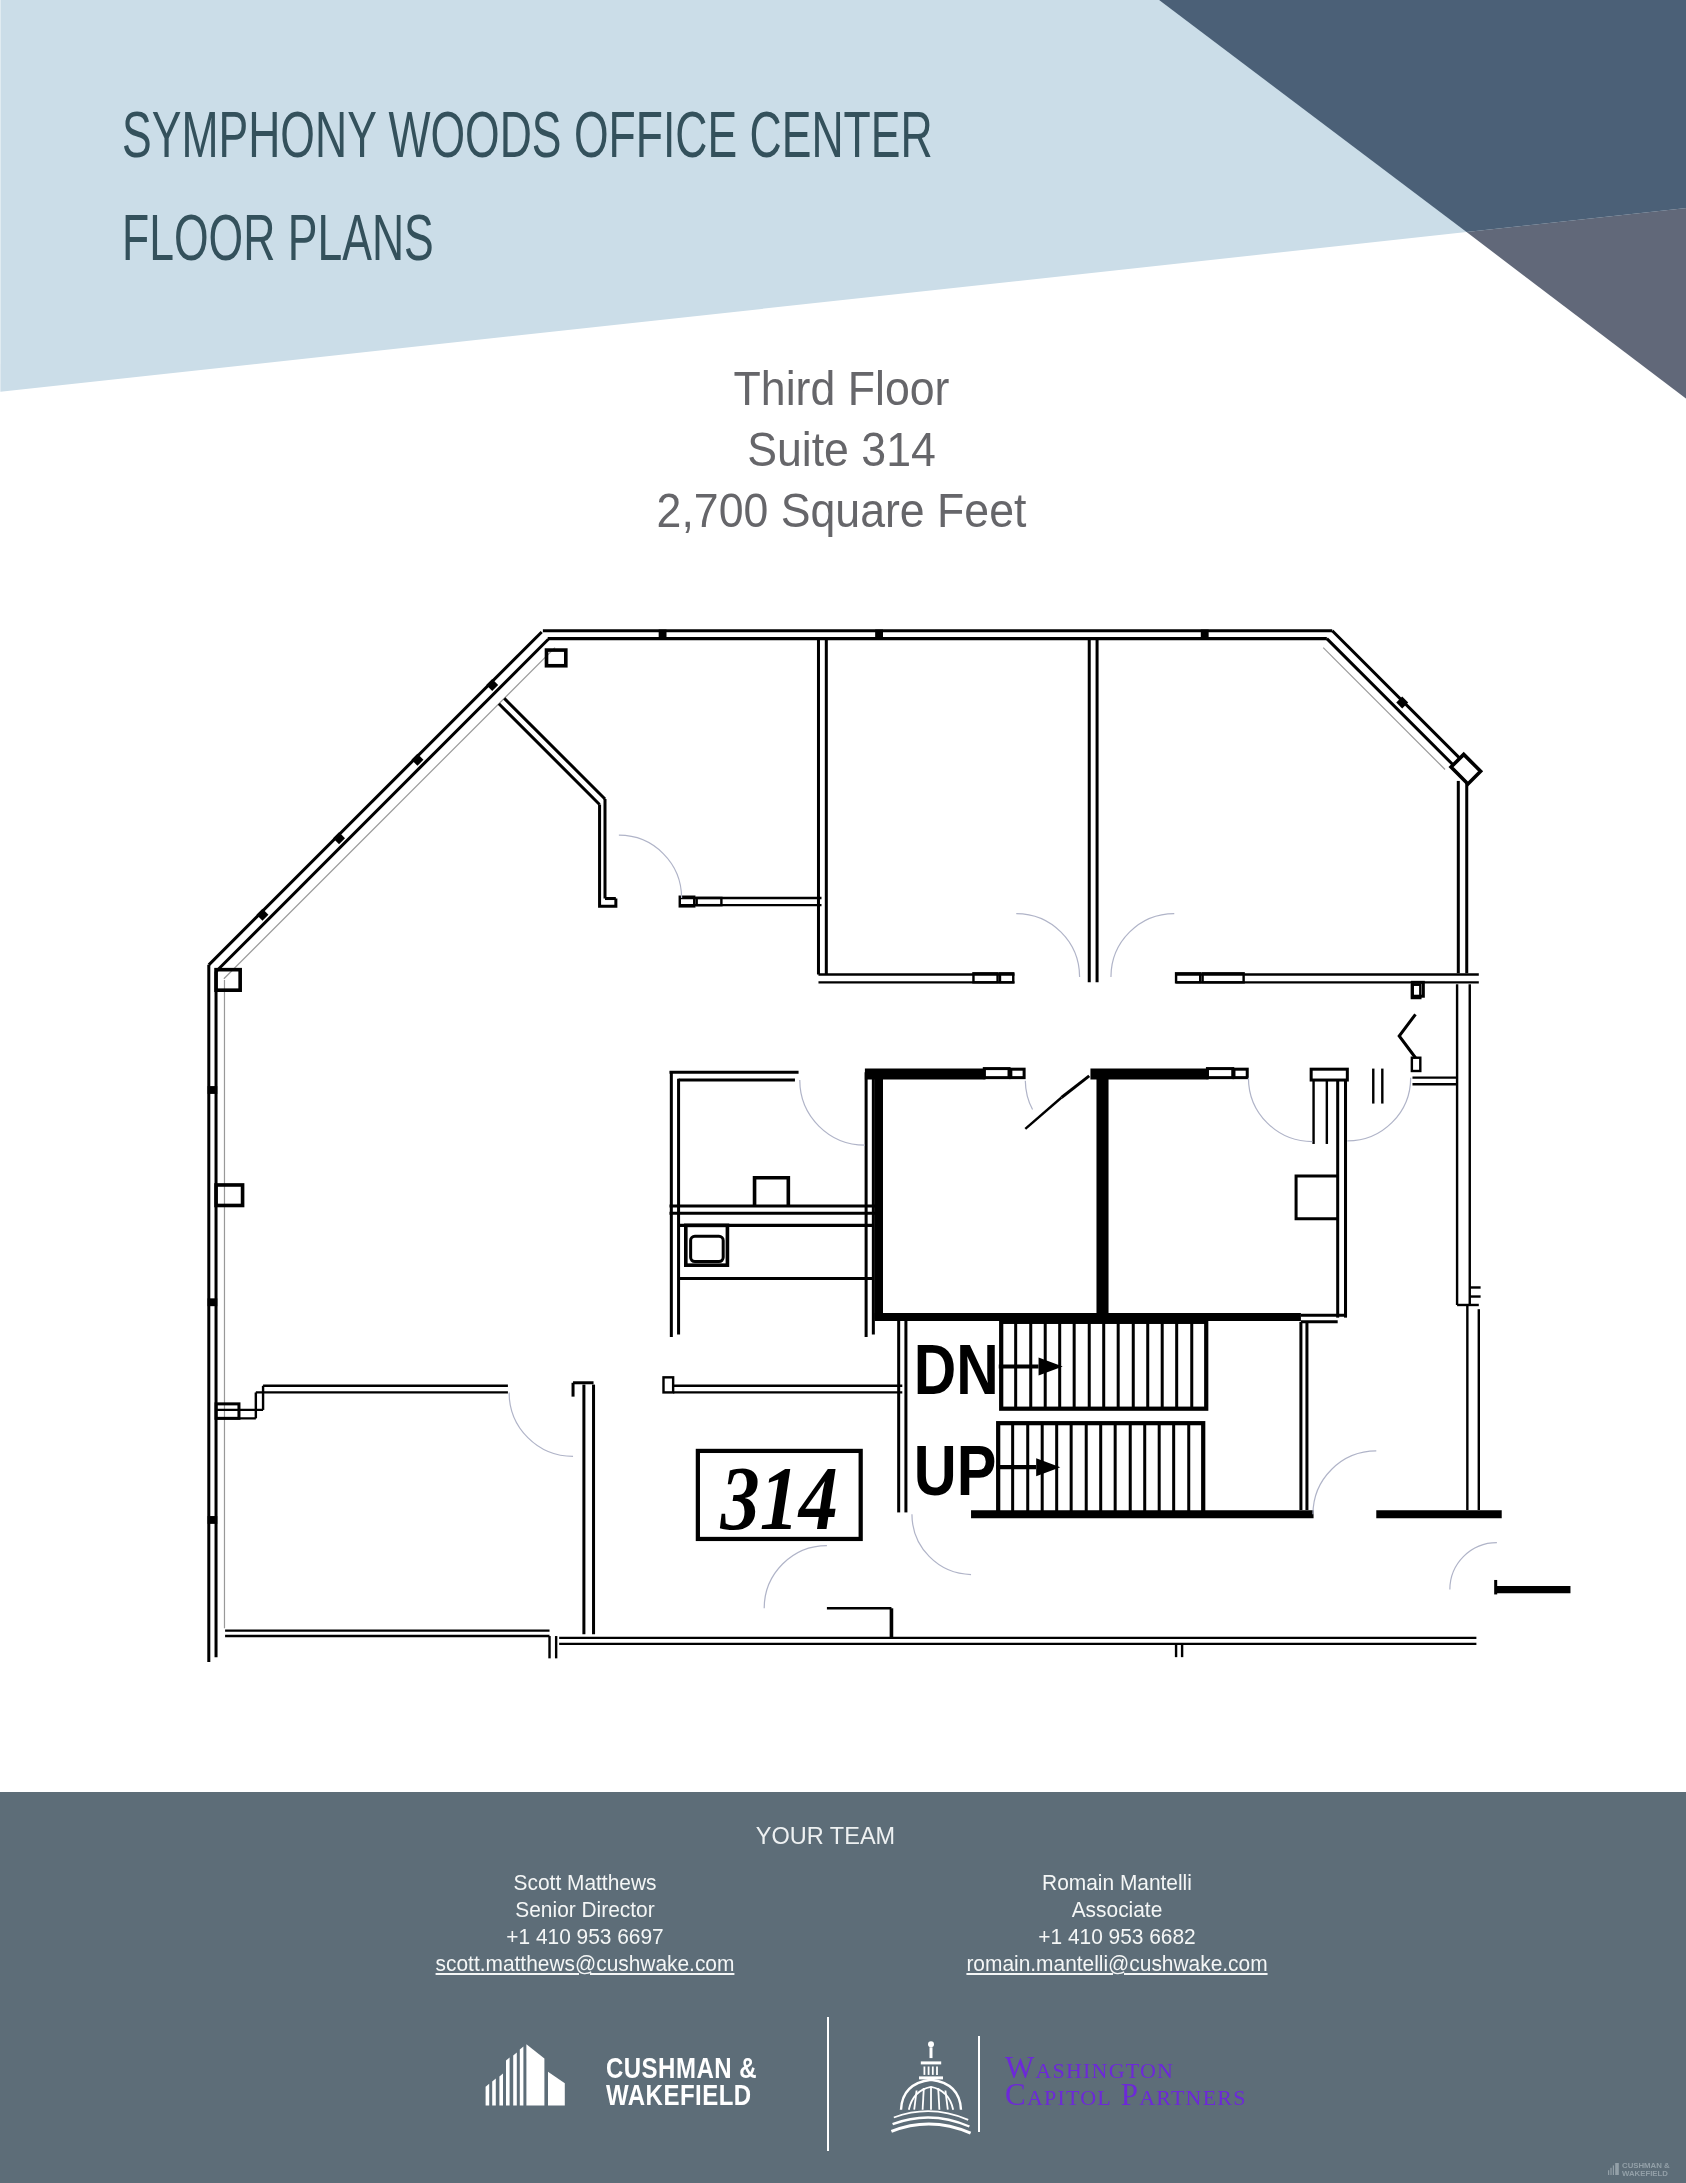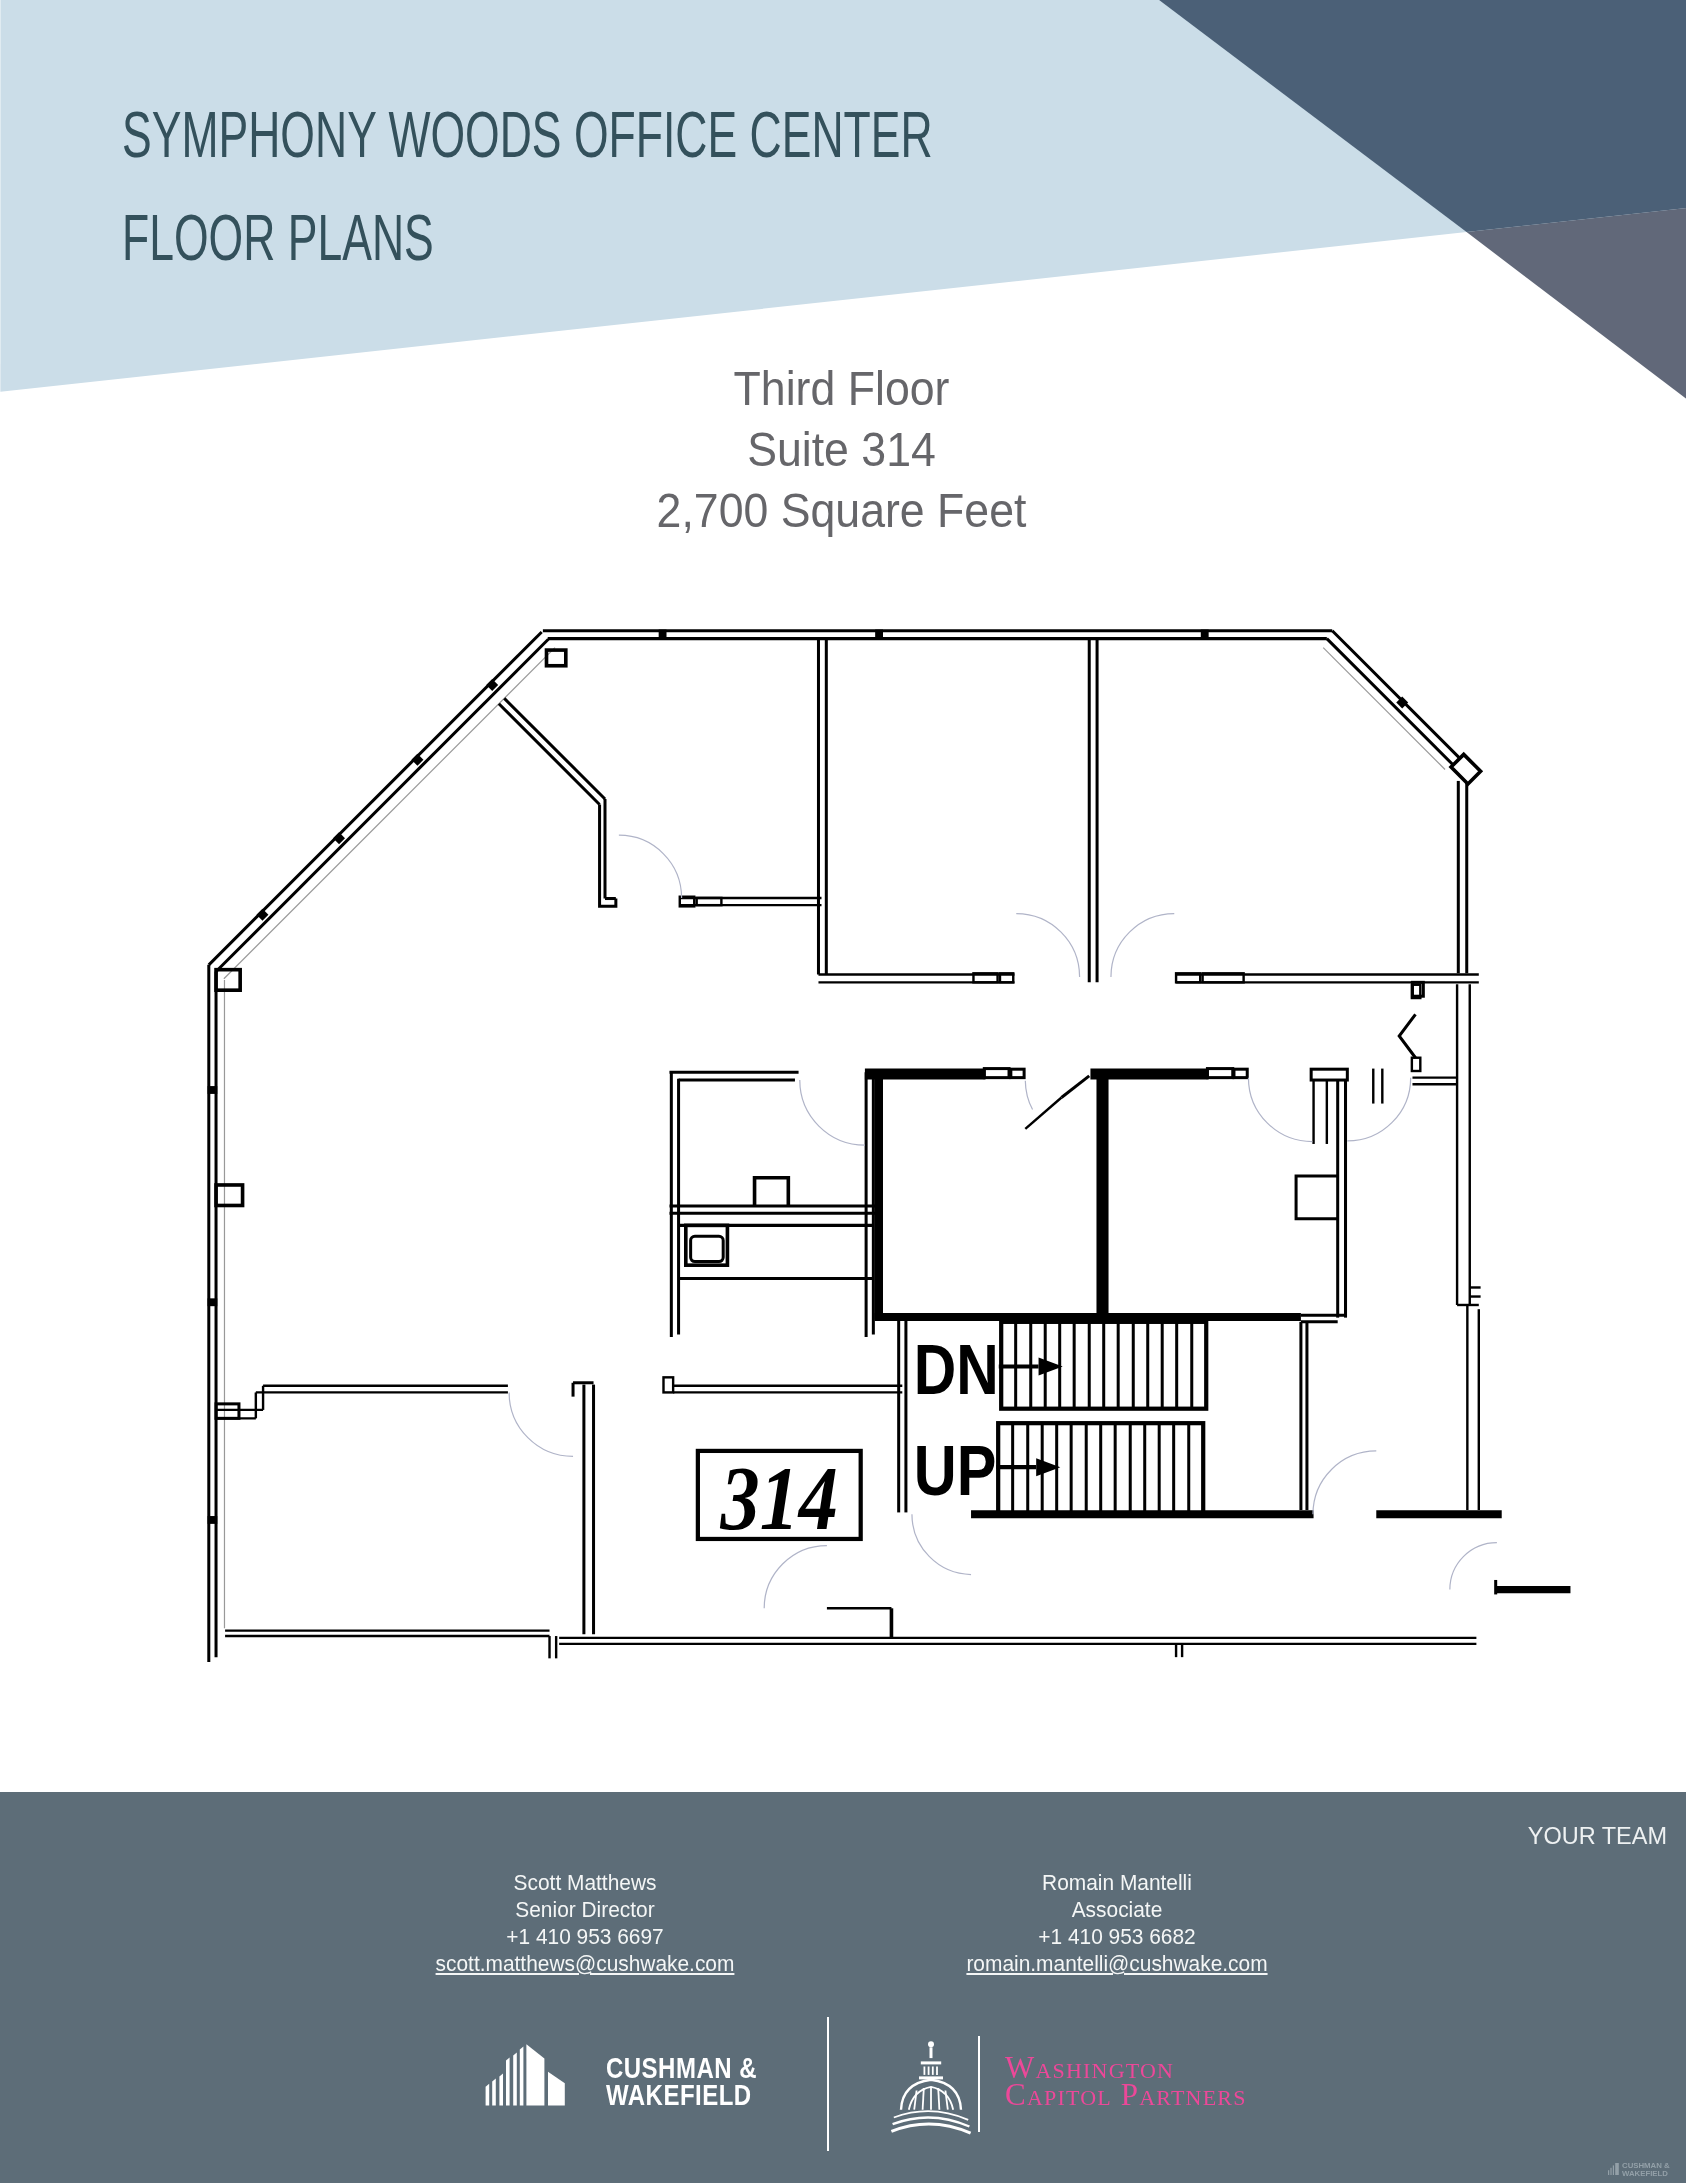--- a/index.html
+++ b/index.html
@@ -349,21 +349,21 @@
 </g>
 
 <line x1="1371" y1="2667" x2="1478" y2="2667" stroke-width="4"></line>
 <line x1="1478" y1="2667" x2="1478" y2="2716" stroke-width="6"></line>
 
 <path d="M 1267,2667 A 104 104 0 0 1 1371,2563" stroke="#b0b4c8" stroke-width="2"></path>
 </svg>
 
 <div class="abs" style="left:0;top:1792px;width:1687px;height:391px;background:#5d6d78;"></div>
 
-<div class="abs" style="left:16px;top:1823px;width:1651px;text-align:right;font-size:23.5px;color:#eef1f2;">YOUR TEAM</div>
+<div class="abs" style="left:0;top:1823px;width:1651px;text-align:center;font-size:23.5px;color:#eef1f2;">YOUR TEAM</div>
 
 <div class="abs" style="left:344px;top:1869px;width:482px;text-align:center;font-size:22px;line-height:27px;color:#f4f6f6;transform:scaleX(0.95);transform-origin:center top;">Scott Matthews<br>Senior Director<br>+1 410 953 6697<br><span style="text-decoration:underline">scott.matthews@cushwake.com</span></div>
 
 <div class="abs" style="left:876px;top:1869px;width:482px;text-align:center;font-size:22px;line-height:27px;color:#f4f6f6;transform:scaleX(0.95);transform-origin:center top;">Romain Mantelli<br>Associate<br>+1 410 953 6682<br><span style="text-decoration:underline">romain.mantelli@cushwake.com</span></div>
 
 <svg class="abs" style="left:482px;top:2039px" width="87" height="68" viewBox="0 0 145 112">
   <g fill="#ffffff">
     <polygon points="6,79 12,74 12,110 6,110"></polygon>
     <polygon points="17,70 23,65 23,110 17,110"></polygon>
     <polygon points="29,62 35,57 35,110 29,110"></polygon>
@@ -400,21 +400,21 @@
   <line x1="94" y1="90" x2="98" y2="122" stroke-width="3"></line>
 
   <path d="M8,135 Q70,112 132,139" stroke-width="3"></path>
   <path d="M6,146 Q70,122 134,150" stroke-width="4"></path>
 
   <path d="M4,158 Q70,132 136,161" stroke-width="5"></path>
 </svg>
 
 <div class="abs" style="left:978px;top:2036px;width:1.8px;height:96px;background:#ffffff;"></div>
 
-<div class="abs" style="left:1005px;top:2054px;font-family:'Liberation Serif',serif;font-variant-caps:small-caps;font-size:31px;line-height:27px;color:#ec4899;letter-spacing:1.2px;white-space:nowrap;">Washington<br>Capitol Partners</div>
+<div class="abs" style="left:1005px;top:2054px;font-family:'Liberation Serif',serif;font-variant-caps:small-caps;font-size:31px;line-height:27px;color:#6d28d9;letter-spacing:1.2px;white-space:nowrap;">Washington<br>Capitol Partners</div>
 
 <div class="abs" style="left:1622px;top:2162px;font-size:7.8px;line-height:7.8px;color:#93a0a8;font-weight:bold;">CUSHMAN &amp;<br>WAKEFIELD</div>
 <svg class="abs" style="left:1608px;top:2163px" width="12" height="12" viewBox="0 0 20 20">
     <g fill="#93a0a8">
       <rect x="0" y="12" width="2" height="8"></rect>
       <rect x="4" y="8" width="2" height="12"></rect>
       <rect x="8" y="4" width="2" height="16"></rect>
       <rect x="12" y="0" width="6" height="20"></rect>
     </g>
   </svg>

